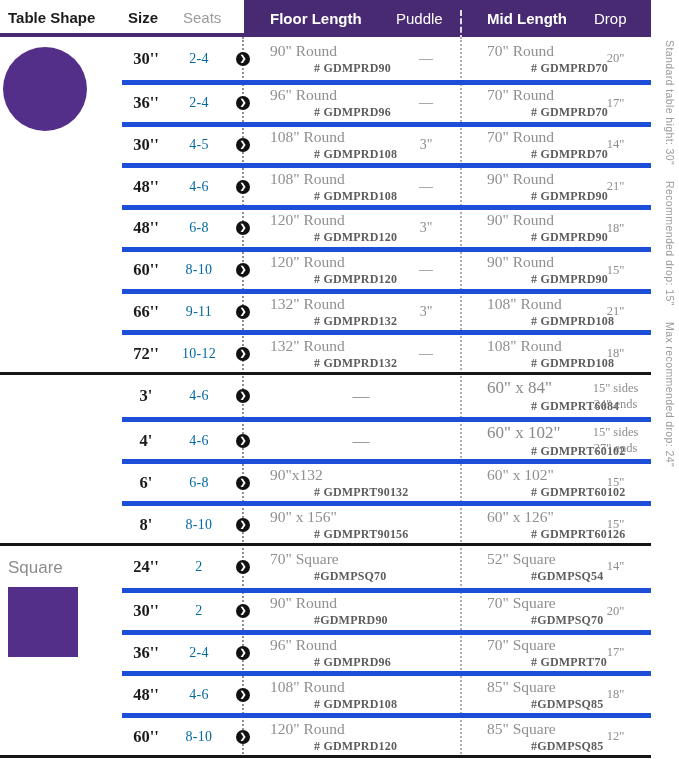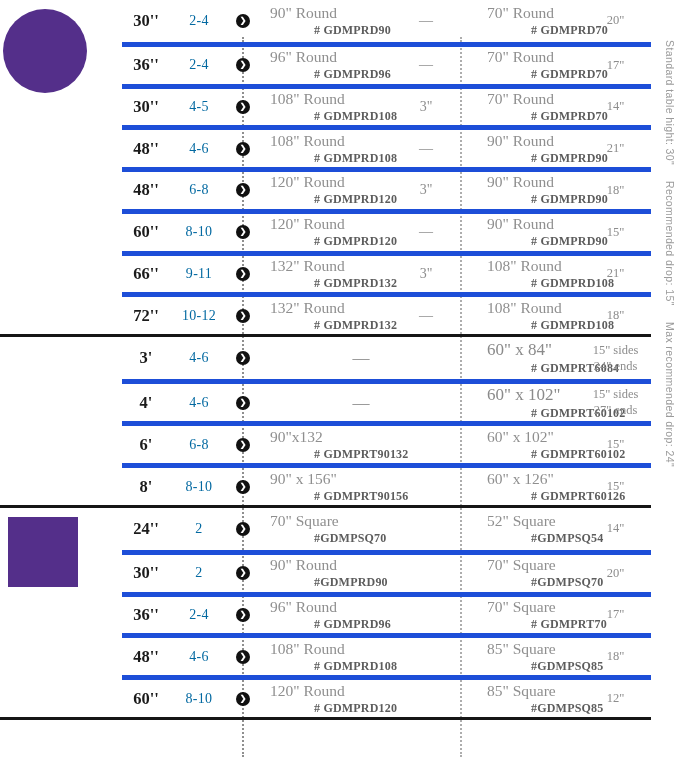--- a/index.html
+++ b/index.html
@@ -61,20 +61,33 @@
   .row.floor-span .meas{font-size:17px;color:#8a8a8a;}
   
   .side-notes{position:absolute;top:40px;right:3px;height:712px;writing-mode:vertical-rl;
     display:flex;gap:16px;font-size:10.5px;color:#9b9b9b;letter-spacing:.4px;white-space:nowrap;}
 </style>
 </head>
 <body>
 
 <div class="page">
 
+  <div class="header">
+    <span class="h-shape">Table Shape</span>
+    <span class="h-size">Size</span>
+    <span class="h-seats">Seats</span>
+    <div class="header-underline"></div>
+    <div class="band">
+      <span class="h-floor">Floor Length</span>
+      <span class="h-puddle">Puddle</span>
+      <span class="band-divider"></span>
+      <span class="h-mid">Mid Length</span>
+      <span class="h-drop">Drop</span>
+    </div>
+  </div>
 
   <div class="vline vline1"></div>
   <div class="vline vline2"></div>
 
   <div class="sections">
 
     <section class="section sec-round">
       <div class="shape-panel">
         <div class="shape circle"></div>
       </div>
@@ -336,20 +349,21 @@
 
     </span>
   </div>
 </div>
     </section>
 
     <div class="section-divider"></div>
 
     <section class="section sec-square">
       <div class="shape-panel">
+        <div class="sec-label">Square</div>
         <div class="shape square"></div>
       </div>
       <div class="rows">
   <div class="row">
     <span class="c-size">24''</span>
     <span class="c-seats">2</span>
     <span class="c-arrow">
       <span class="arrow-dot">❯</span>
     </span>
     <span class="c-floor">

